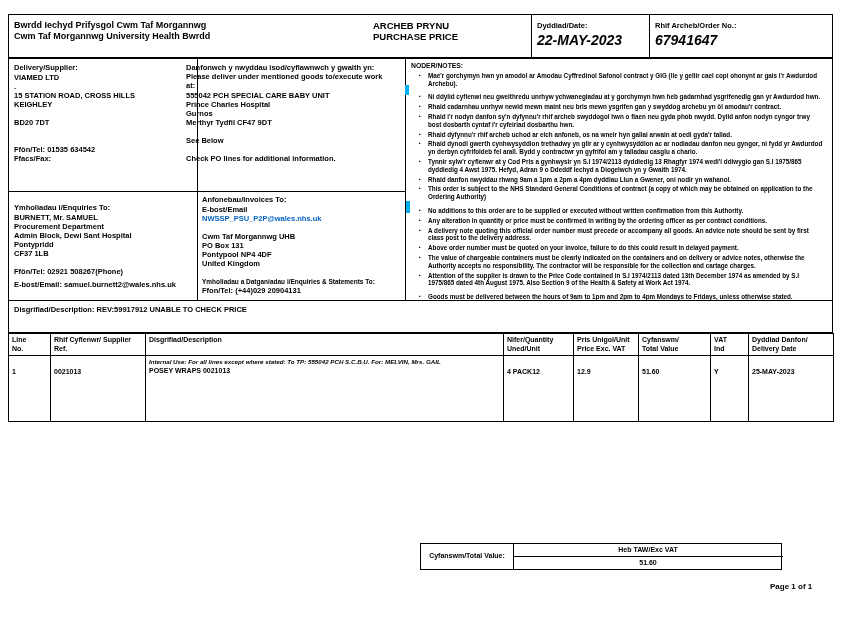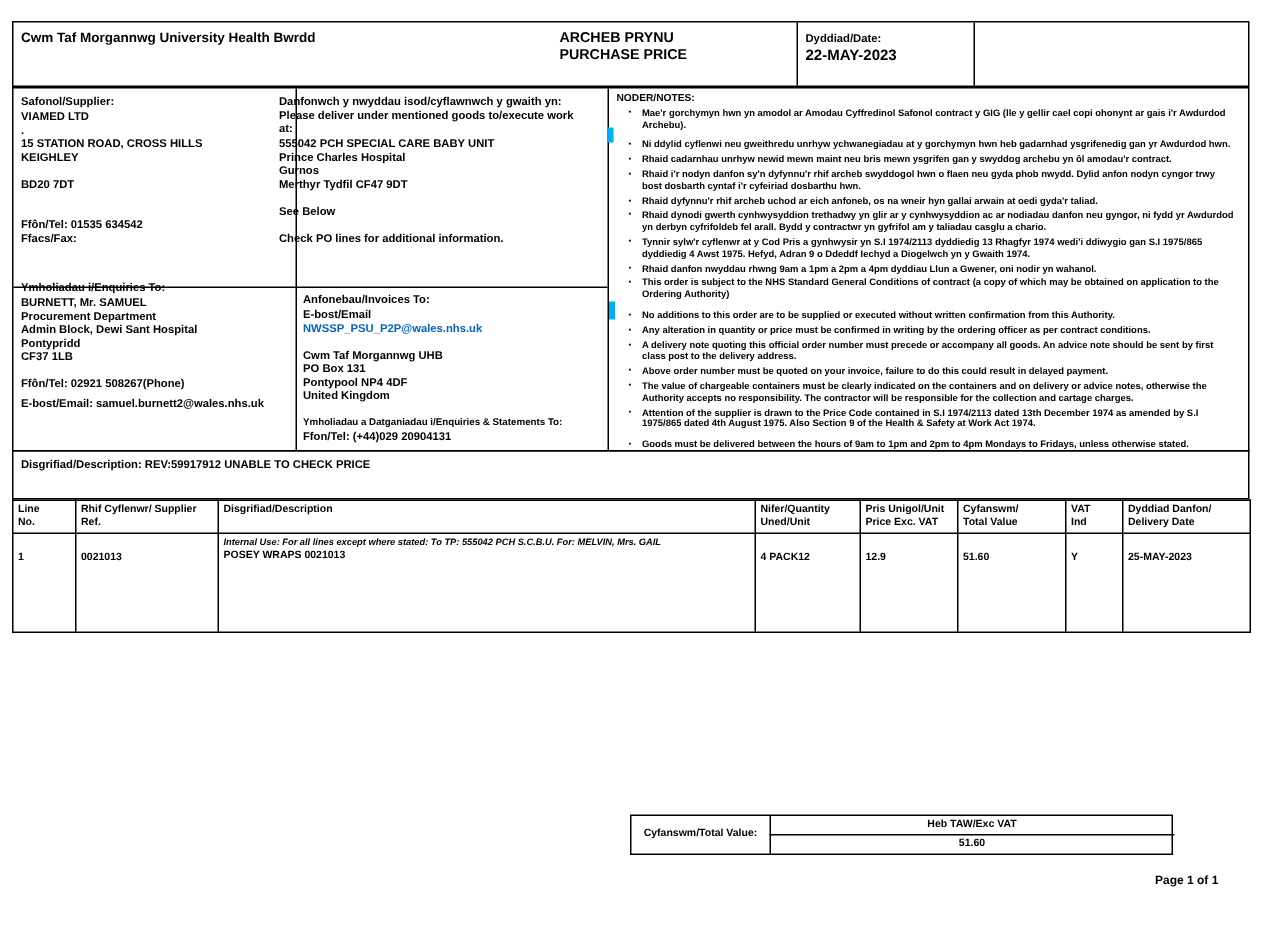--- a/index.html
+++ b/index.html
@@ -7,21 +7,21 @@
         font-family:"Liberation Sans",sans-serif;font-weight:bold;overflow:hidden;}
   .box{position:absolute;border:1px solid #000;box-sizing:border-box;}
   .abs{position:absolute;box-sizing:border-box;}
   .vline{position:absolute;width:0;border-left:1px solid #000;}
   .hline{position:absolute;height:0;border-top:1px solid #000;}
 
   
   .org{font-size:9px;line-height:11px;padding:5px 0 0 5px;}
   .po-title{font-size:9.5px;line-height:11px;}
   .hdr-label{font-size:7.5px;}
-  .hdr-value{font-size:10px;margin-top:2px;}
+  .hdr-value{font-size:14px;margin-top:2px;font-style:italic;}
 
   
   .sec{font-size:7.5px;line-height:9px;padding:4px 5px;}
   .sec .lbl{margin-bottom:1px;}
   .blank{height:9px;}
   .halfblank{height:4px;}
 
   
   .notes{font-size:6.3px;line-height:7.8px;padding:3px 6px 0 6px;}
   .notes .note-row{display:flex;margin-bottom:2px;}
@@ -49,41 +49,46 @@
 
   .cyan-mark{position:absolute;background:#00b0f0;}
 </style>
 </head>
 <body>
 
 <div class="page">
 
   <div class="box" style="left:8px;top:14px;width:825px;height:44px;">
     <div class="org">
+      <div>Bwrdd Iechyd Prifysgol Cwm Taf Morgannwg</div>
       <div>Cwm Taf Morgannwg University Health Bwrdd</div>
     </div>
     <div class="abs po-title" style="left:364px;top:5px;">
       <div>ARCHEB PRYNU</div>
       <div>PURCHASE PRICE</div>
     </div>
     <div class="vline" style="left:522px;top:0;height:42px;"></div>
     <div class="abs" style="left:528px;top:6px;width:110px;">
       <div class="hdr-label">Dyddiad/Date:</div>
       <div class="hdr-value">22-MAY-2023</div>
     </div>
     <div class="vline" style="left:640px;top:0;height:42px;"></div>
+    <div class="abs" style="left:646px;top:6px;width:175px;">
+      <div class="hdr-label">Rhif Archeb/Order No.:</div>
+      <div class="hdr-value">67941647</div>
+    </div>
   </div>
 
   <div class="box" style="left:8px;top:58px;width:825px;height:243px;">
     <div class="vline" style="left:188px;top:0;height:241px;"></div>
     <div class="vline" style="left:396px;top:0;height:241px;"></div>
     <div class="hline" style="left:0;top:132px;width:396px;"></div>
 
     <div class="abs sec" style="left:0;top:0;width:188px;height:132px;">
-      <div class="lbl">Safonol/Supplier:</div>
+      <div class="lbl">Delivery/Supplier:</div>
       <div>VIAMED LTD</div>
       <div>.</div>
       <div>15 STATION ROAD, CROSS HILLS</div>
       <div>KEIGHLEY</div>
       <div class="blank"></div>
       <div>BD20 7DT</div>
       <div class="blank"></div>
         <div class="blank"></div>
       <div>Ffôn/Tel:  01535 634542</div>
       <div>Ffacs/Fax:</div>
@@ -94,21 +99,21 @@
       <div>555042  PCH SPECIAL CARE BABY UNIT</div>
       <div>Prince Charles Hospital</div>
       <div>Gurnos</div>
       <div>Merthyr Tydfil CF47 9DT</div>
       <div class="blank"></div>
       <div>See Below</div>
       <div class="blank"></div>
       <div>Check PO lines for additional information.</div>
     </div>
 
-    <div class="abs sec" style="left:0;top:124px;width:188px;height:109px;">
+    <div class="abs sec" style="left:0;top:140px;width:188px;height:109px;">
       <div class="lbl">Ymholiadau i/Enquiries To:</div>
       <div>BURNETT, Mr. SAMUEL</div>
       <div>Procurement Department</div>
       <div>Admin Block, Dewi Sant Hospital</div>
       <div>Pontypridd</div>
       <div>CF37 1LB</div>
       <div class="blank"></div>
       <div>Ffôn/Tel: 02921 508267(Phone)</div>
       <div class="halfblank"></div>
       <div>E-bost/Email: samuel.burnett2@wales.nhs.uk</div>

